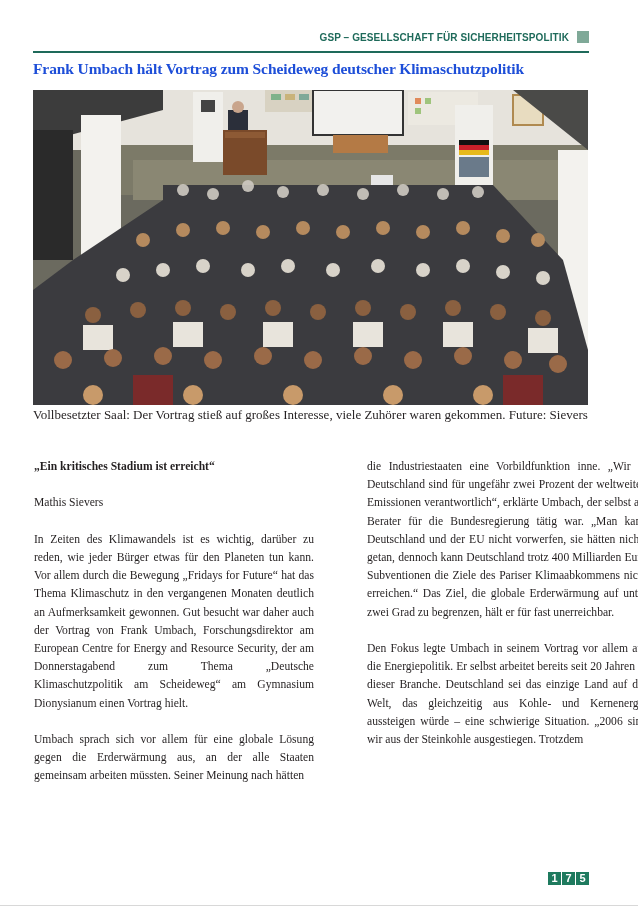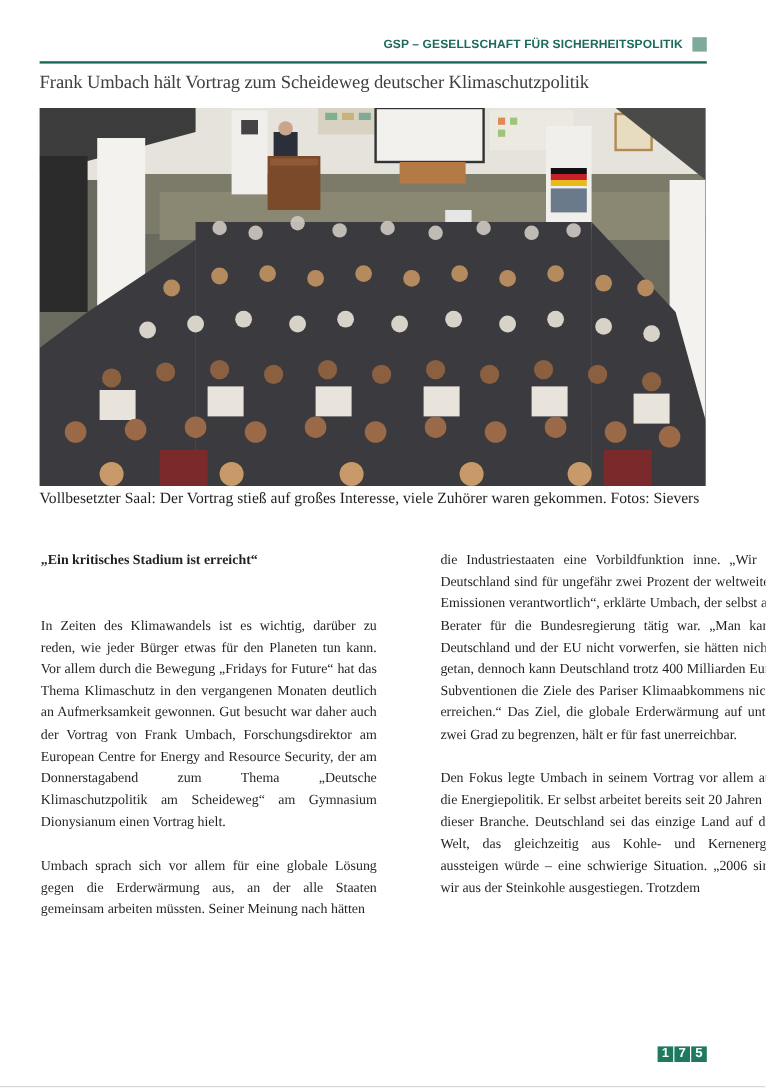--- a/index.html
+++ b/index.html
@@ -1,21 +1,21 @@
 <!DOCTYPE html>
 <html><head>
 <meta charset="utf-8">
 <style>
   html, body { margin: 0; padding: 0; background: #ffffff; }
   body { width: 638px; height: 908px; position: relative; overflow: hidden; font-family: "DejaVu Serif", serif; color: #231f20; }
   .header { position: absolute; left: 33px; top: 28px; width: 556px; height: 22px; }
   .header-title { position: absolute; right: 20px; top: 0; font-family: "Liberation Sans", sans-serif; font-size: 10px; font-weight: bold; color: #1e6a5a; letter-spacing: 0.1px; white-space: nowrap; line-height: 20px; }
   .header-square { position: absolute; right: 0; top: 3px; width: 12px; height: 12px; background: #7fa998; }
   .header-rule { position: absolute; left: 33px; top: 51px; width: 556px; height: 2px; background: #1e6a5a; }
-  .article-title { position: absolute; left: 33px; top: 60px; font-family: "Liberation Serif", serif; font-weight: normal; font-size: 15.5px; color: #404040; white-space: nowrap; letter-spacing: -0.1px; }
+  .article-title { position: absolute; left: 33px; top: 60px; font-family: "Liberation Serif", serif; font-weight: bold; font-size: 15.5px; color: #1d4ed8; white-space: nowrap; letter-spacing: -0.1px; }
   .photo { position: absolute; left: 33px; top: 90px; width: 555px; height: 315px; overflow: hidden; background: #4a4a48; }
   .caption { position: absolute; left: 33px; top: 406px; width: 556px; font-family: "Liberation Serif", serif; font-size: 13px; line-height: 18px; color: #231f20; }
   .col { position: absolute; top: 458px; width: 280px; font-family: Liberation Serif, serif; font-size: 11.6px; line-height: 18.2px; color: #231f20; text-align: justify; }
   .col-left { left: 34px; }
   .col-right { left: 322px; margin-left: 45px; }
   .col p { margin: 0; hyphens: none; }
   .col .gap { height: 18.2px; }
   .subhead { font-weight: bold; }
   .pagenum { position: absolute; left: 548px; top: 872px; display: flex; gap: 1px; }
   .pagenum span { display: block; width: 13px; height: 13px; background: #1e7a5e; color: #ffffff; font-family: "Liberation Sans", sans-serif; font-weight: bold; font-size: 11px; line-height: 13px; text-align: center; }
@@ -163,25 +163,26 @@
     <g fill="#c89a6a">
       <circle cx="60" cy="305" r="10"></circle>
         <circle cx="160" cy="305" r="10"></circle>
         <circle cx="260" cy="305" r="10"></circle>
         <circle cx="360" cy="305" r="10"></circle>
         <circle cx="450" cy="305" r="10"></circle>
     </g>
   </svg>
 </div>
 
-<div class="caption">Vollbesetzter Saal: Der Vortrag stieß auf großes Interesse, viele Zuhörer waren gekommen. Fotos: Sievers</div>
+<div class="caption">Vollbesetzter Saal: Der Vortrag stieß auf großes Interesse, viele Zuhörer waren gekommen. Future: Sievers</div>
 
 <div class="col col-left">
   <p class="subhead">„Ein kritisches Stadium ist erreicht“</p>
   <div class="gap"></div>
+  <p>Mathis Sievers</p>
   <div class="gap"></div>
   <p>In Zeiten des Klimawandels ist es wichtig, darüber zu reden, wie jeder Bürger etwas für den Planeten tun kann. Vor allem durch die Bewegung „Fridays for Future“ hat das Thema Klimaschutz in den vergangenen Monaten deutlich an Aufmerksamkeit gewonnen. Gut besucht war daher auch der Vortrag von Frank Umbach, Forschungsdirektor am European Centre for Energy and Resource Security, der am Donnerstagabend zum Thema „Deutsche Klimaschutzpolitik am Scheideweg“ am Gymnasium Dionysianum einen Vortrag hielt.</p>
   <div class="gap"></div>
   <p>Umbach sprach sich vor allem für eine globale Lösung gegen die Erderwärmung aus, an der alle Staaten gemeinsam arbeiten müssten. Seiner Meinung nach hätten</p>
 </div>
 
 <div class="col col-right">
   <p>die Industriestaaten eine Vorbildfunktion inne. „Wir in Deutschland sind für ungefähr zwei Prozent der weltweiten Emissionen verantwortlich“, erklärte Umbach, der selbst als Berater für die Bundesregierung tätig war. „Man kann Deutschland und der EU nicht vorwerfen, sie hätten nichts getan, dennoch kann Deutschland trotz 400 Milliarden Euro Subventionen die Ziele des Pariser Klimaabkommens nicht erreichen.“ Das Ziel, die globale Erderwärmung auf unter zwei Grad zu begrenzen, hält er für fast unerreichbar.</p>
   <div class="gap"></div>
   <p>Den Fokus legte Umbach in seinem Vortrag vor allem auf die Energiepolitik. Er selbst arbeitet bereits seit 20 Jahren in dieser Branche. Deutschland sei das einzige Land auf der Welt, das gleichzeitig aus Kohle- und Kernenergie aussteigen würde – eine schwierige Situation. „2006 sind wir aus der Steinkohle ausgestiegen. Trotzdem</p>

